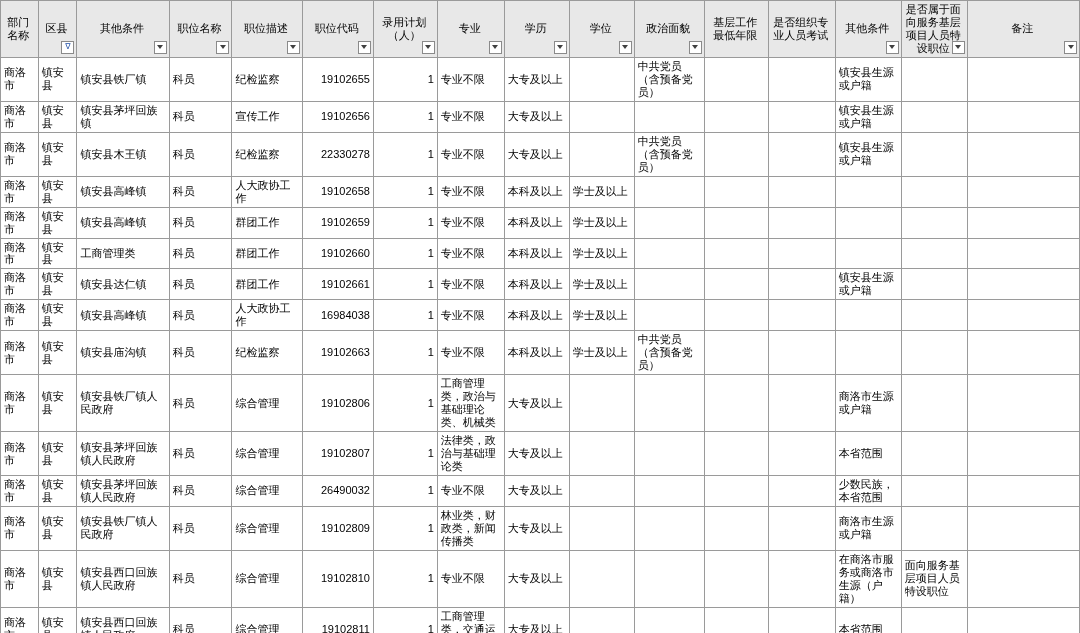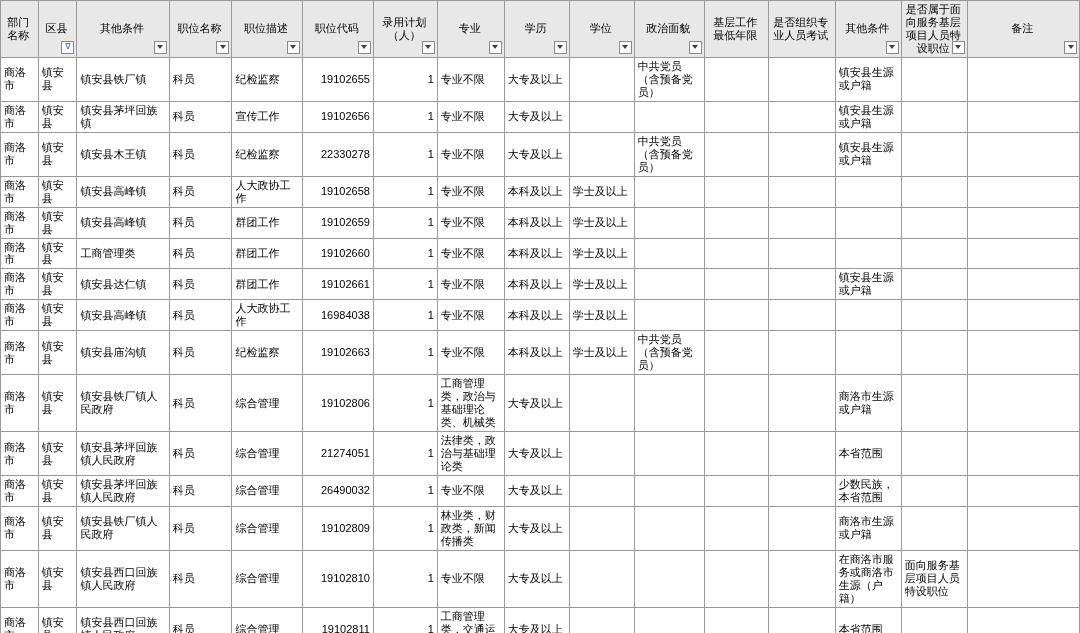--- a/index.html
+++ b/index.html
@@ -365,21 +365,21 @@
         <td class="c-left">商洛市生源或户籍</td>
         <td class="c-left"></td>
         <td class="c-left"></td>
       </tr>
       <tr>
         <td class="c-left">商洛市</td>
         <td class="c-left">镇安县</td>
         <td class="c-left">镇安县茅坪回族镇人民政府</td>
         <td class="c-left">科员</td>
         <td class="c-left">综合管理</td>
-        <td class="c-ctr">21274051</td>
+        <td class="c-ctr">19102807</td>
         <td class="c-ctr">1</td>
         <td class="c-left">法律类，政治与基础理论类</td>
         <td class="c-left">大专及以上</td>
         <td class="c-left"></td>
         <td class="c-left"></td>
         <td class="c-left"></td>
         <td class="c-left"></td>
         <td class="c-left">本省范围</td>
         <td class="c-left"></td>
         <td class="c-left"></td>

